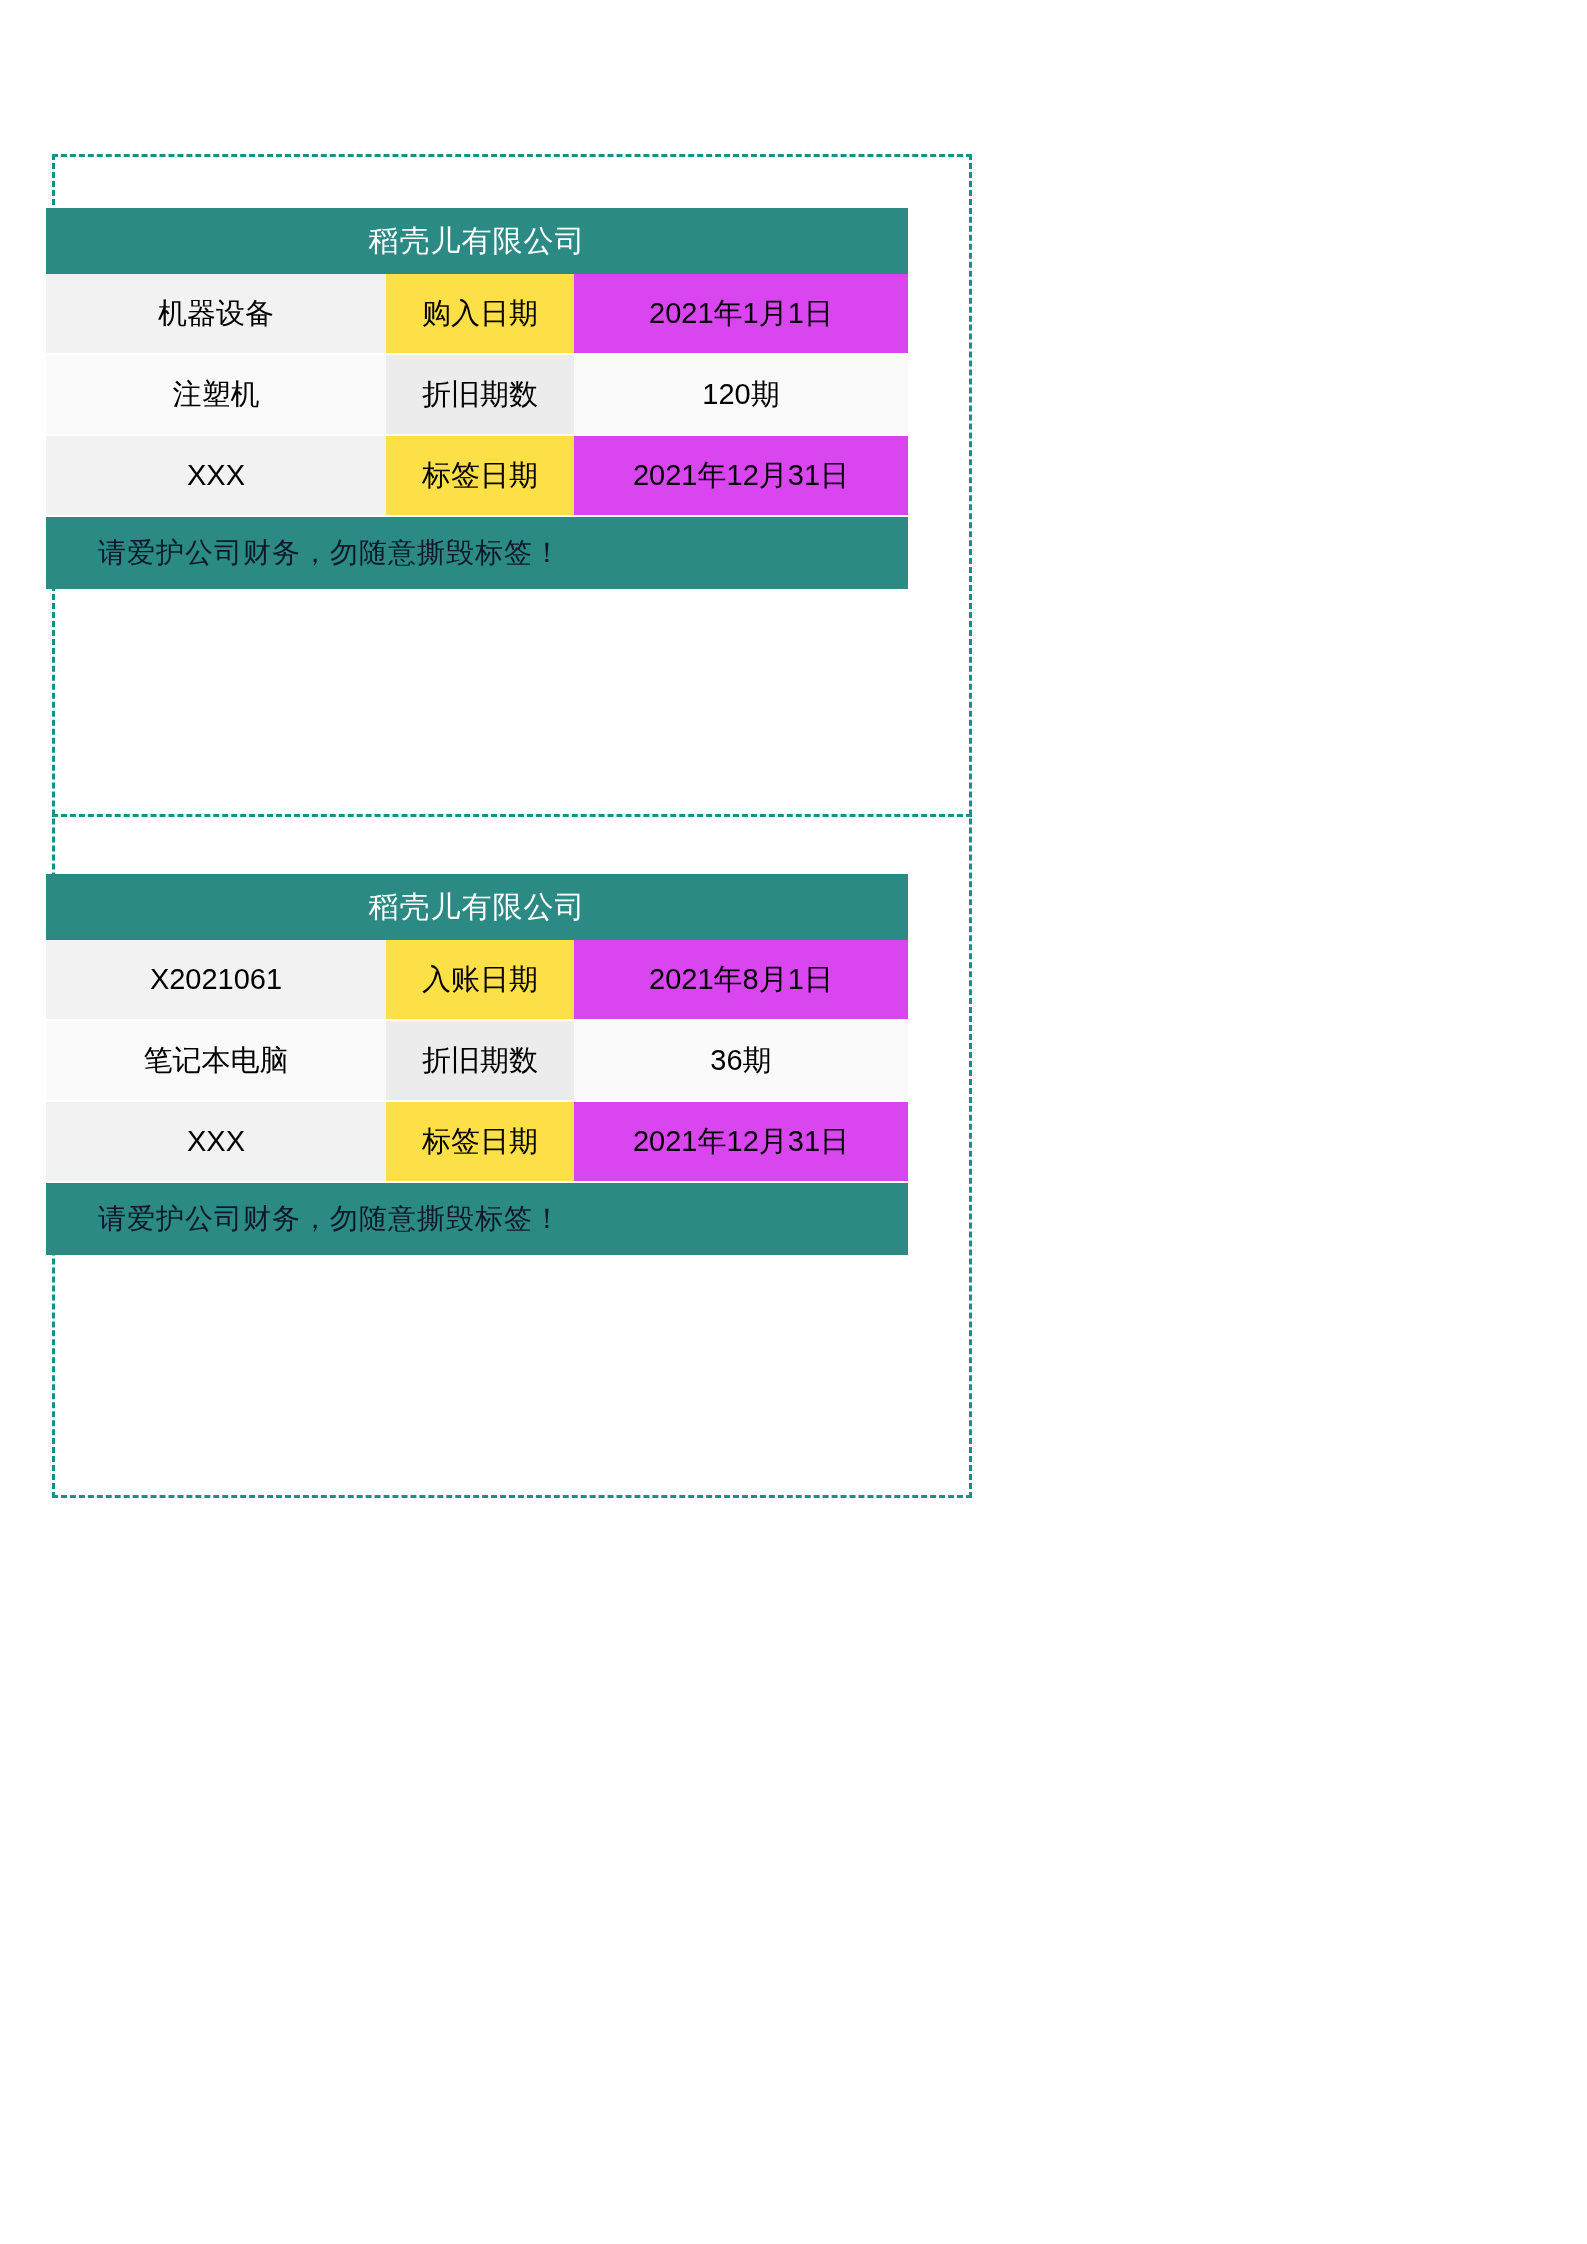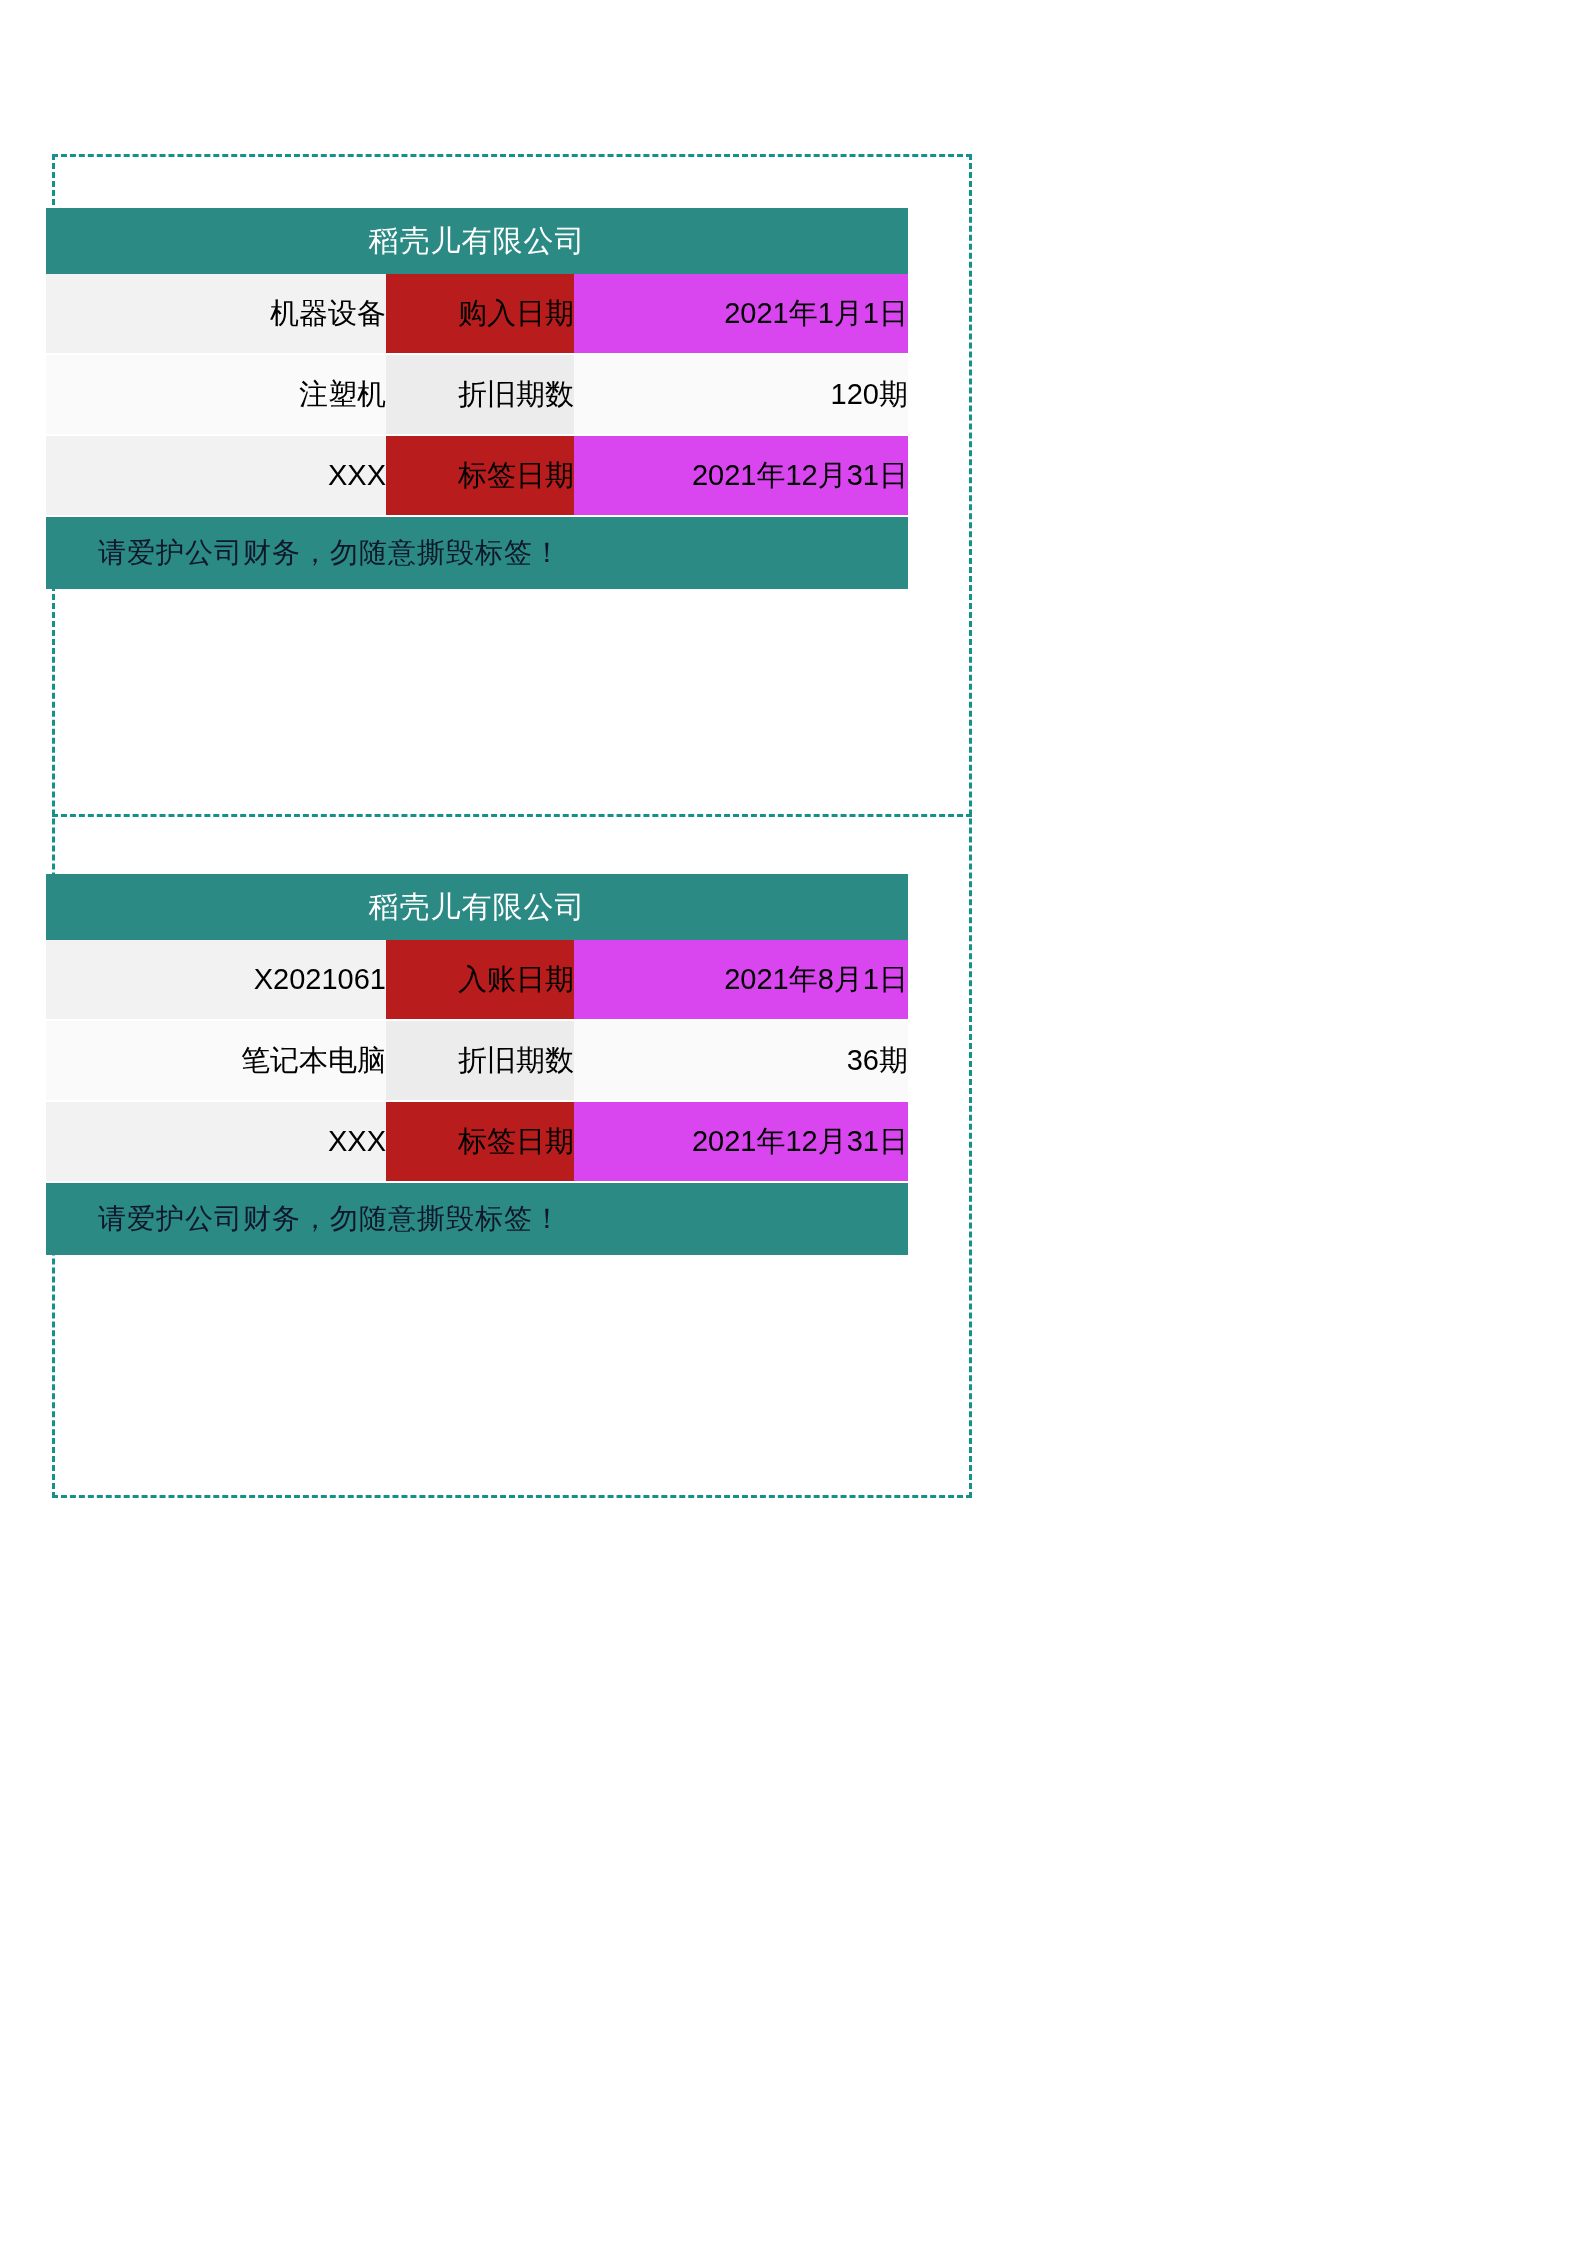--- a/index.html
+++ b/index.html
@@ -69,27 +69,27 @@
     letter-spacing: 1px;
   }
   table.label-table {
     border-collapse: collapse;
     width: 862px;
     table-layout: fixed;
   }
   table.label-table td {
     height: 79px;
     font-size: 29px;
-    text-align: right;
+    text-align: center;
     vertical-align: middle;
     padding: 0;
     border-bottom: 2px solid #ffffff;
   }
   td.col-a { width: 340px; background: #f2f2f2; }
-  td.col-b { width: 188px; background: #b91c1c; }
+  td.col-b { width: 188px; background: #fde047; }
   td.col-c { width: 334px; background: #d946ef; }
   tr:nth-child(even) td.col-a { background: #fafafa; }
   tr:nth-child(even) td.col-b { background: #ececec; }
   tr:nth-child(even) td.col-c { background: #fafafa; }
   .used-val { letter-spacing: 6px; }
 </style>
 </head>
 <body>
 
 <div class="page">

